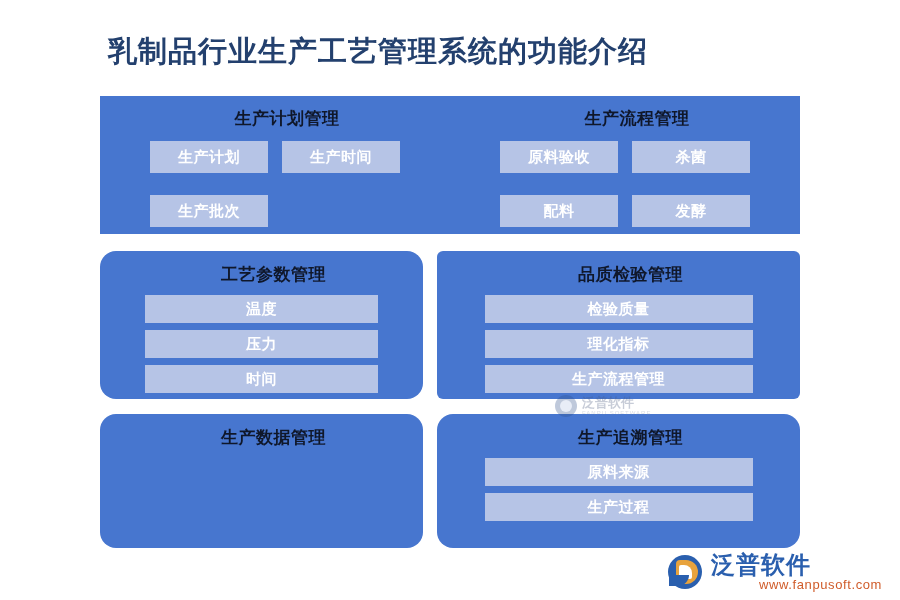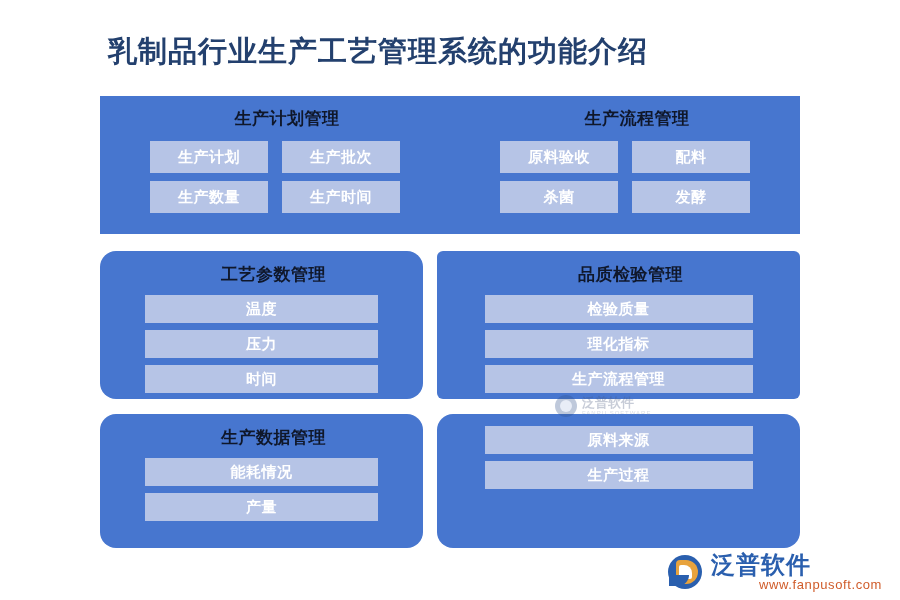--- a/index.html
+++ b/index.html
@@ -57,20 +57,21 @@
     letter-spacing: 0.5px;
     white-space: nowrap;
     margin-left: 24px;
   }
 
   .items {
     display: flex;
     flex-wrap: wrap;
     justify-content: space-between;
     align-content: flex-start;
+    flex-direction: column;
   }
 
   .item {
     background: #b6c4e6;
     color: #ffffff;
     font-weight: bold;
     font-size: 15px;
     display: flex;
     align-items: center;
     justify-content: center;
@@ -227,21 +228,20 @@
 
 <div class="diagram">
 
   <div class="panel square" id="band">
 
     <div class="band-half left">
       <div class="panel-title">生产计划管理</div>
       <div class="items">
         <div class="item">生产计划</div>
         <div class="item">生产批次</div>
-        <div class="item">生产数量</div>
         <div class="item">生产时间</div>
       </div>
     </div>
 
     <div class="band-half right">
       <div class="panel-title">生产流程管理</div>
       <div class="items">
         <div class="item">原料验收</div>
         <div class="item">配料</div>
         <div class="item">杀菌</div>
@@ -263,27 +263,24 @@
     <div class="panel-title">品质检验管理</div>
     <div class="items">
       <div class="item">检验质量</div>
       <div class="item">理化指标</div>
       <div class="item">生产流程管理</div>
     </div>
   </div>
 
   <div class="panel rounded" id="p-data">
     <div class="panel-title">生产数据管理</div>
-    <div class="items">
-      <div class="item">能耗情况</div>
-      <div class="item">产量</div>
-    </div>
   </div>
 
   <div class="panel rounded" id="p-trace">
+    <div class="panel-title">生产追溯管理</div>
     <div class="items">
       <div class="item">原料来源</div>
       <div class="item">生产过程</div>
     </div>
   </div>
 
   <div class="watermark">
     <div class="wm-mark"></div>
     <div class="wm-text">
       <div class="wm-cn">泛普软件</div>

